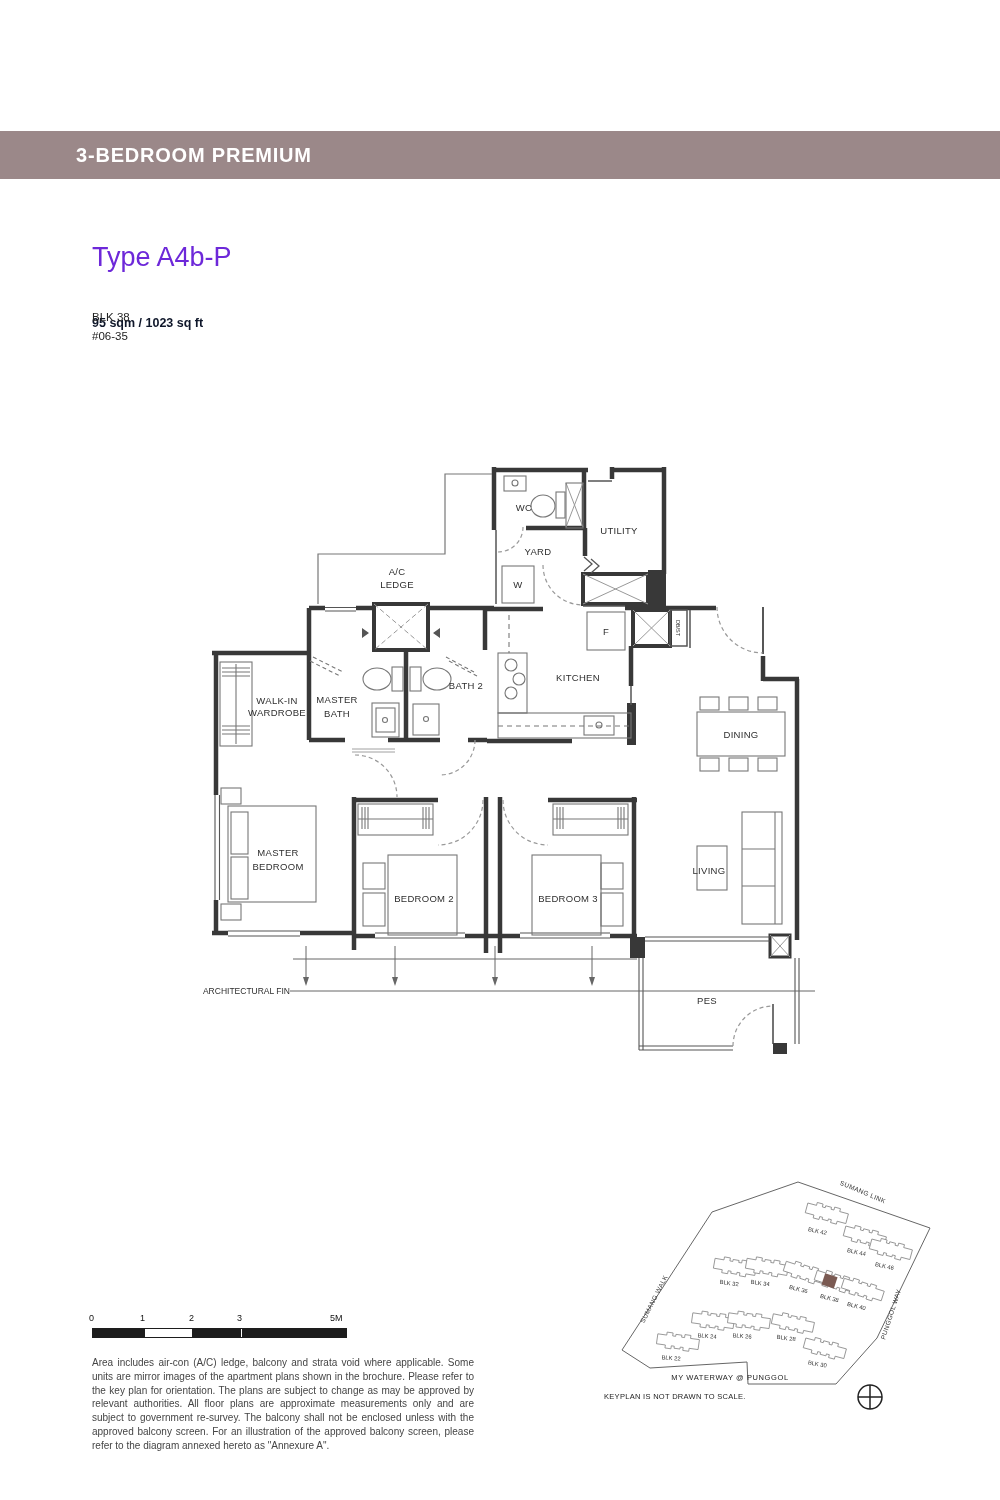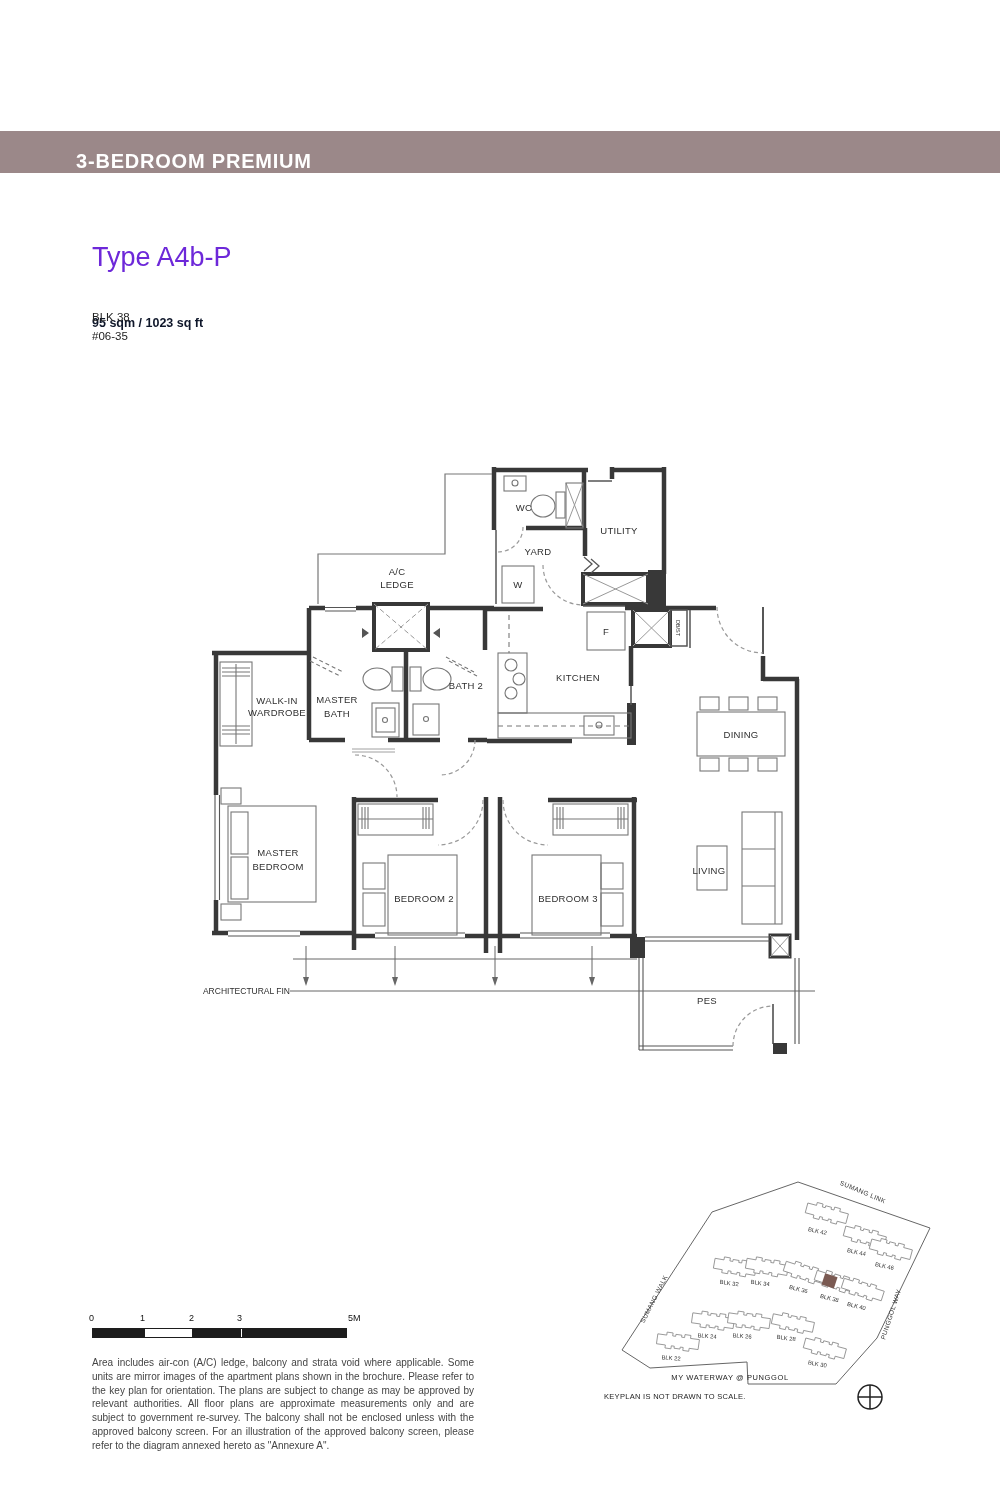--- a/index.html
+++ b/index.html
@@ -1,22 +1,22 @@
 <!DOCTYPE html>
 <html><head>
 <meta charset="utf-8">
 <style>
   html,body{margin:0;padding:0;}
   body{
     width:1000px;height:1500px;position:relative;background:#ffffff;
     font-family:"Liberation Sans", sans-serif;color:#222;overflow:hidden;
   }
   .band{
-    position:absolute;left:0;top:131px;width:1000px;height:42px;
-    display:flex;align-items:flex-end;
+    position:absolute;left:0;top:131px;width:1000px;height:48px;
+    display:flex;align-items:center;
   }
   .band span{
     margin-left:76px;color:#fff;font-size:20px;font-weight:bold;letter-spacing:0.8px;
   }
   .unit-type{
     position:absolute;left:92px;top:228px;font-size:27px;font-weight:400;color:#6d28d9;letter-spacing:0px;margin-top:14px;
   }
   .unit-area{
     position:absolute;left:92px;top:272px;font-size:12.5px;font-weight:bold;color:#0f172a;margin-top:44px;
   }
@@ -211,21 +211,21 @@
     <text class="fin-label" x="290" y="994" text-anchor="end">ARCHITECTURAL FIN</text>
   </g>
 </svg>
 
 <div class="scalebar">
   <div class="ticks">
     <span style="left:-3px">0</span>
     <span style="left:48px">1</span>
     <span style="left:97px">2</span>
     <span style="left:145px">3</span>
-    <span style="left:256px">5M</span>
+    <span style="left:238px">5M</span>
   </div>
   <div class="bar">
     <div class="seg" style="width:51px;background:#1d1d1d"></div>
     <div class="seg" style="width:49px;background:#fff;border-left:1px solid #1d1d1d;border-right:1px solid #1d1d1d"></div>
     <div class="seg" style="width:48px;background:#1d1d1d"></div>
     <div class="seg" style="width:1px;background:#fff"></div>
     <div class="seg" style="flex:1;background:#1d1d1d"></div>
   </div>
 </div>
 

